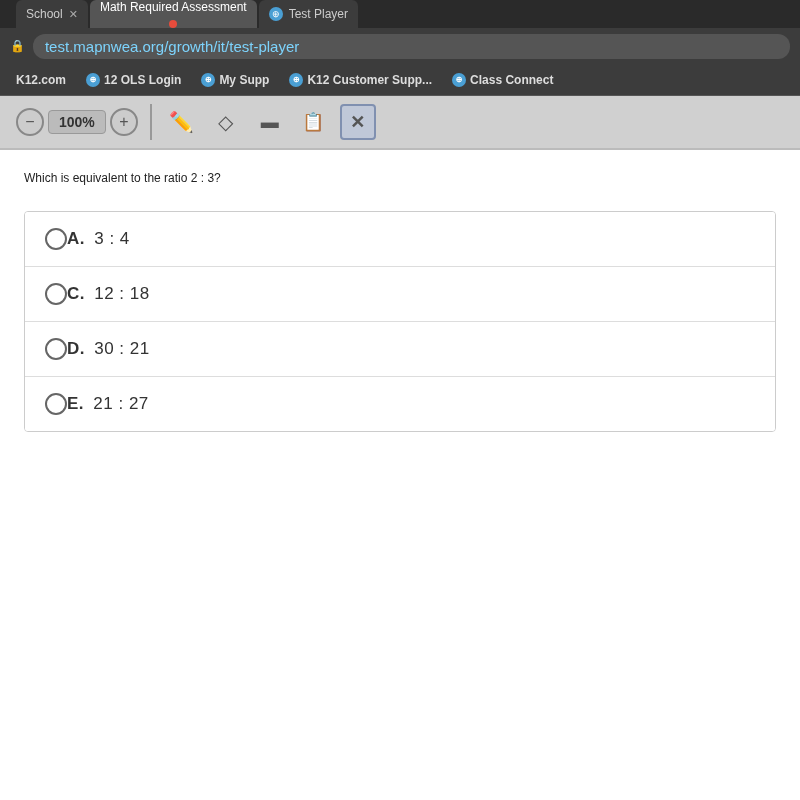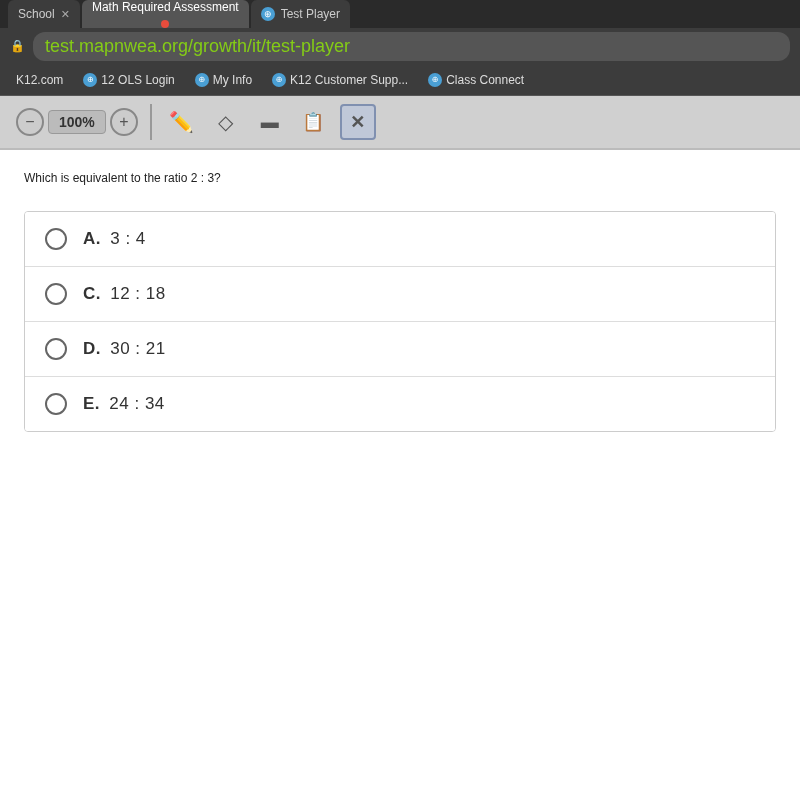--- a/index.html
+++ b/index.html
@@ -10,21 +10,21 @@
       font-family: Arial, sans-serif;
       background: #2d2d2d;
     }
 
     
     .tab-bar {
       display: flex;
       align-items: center;
       background: #2a2a2a;
       height: 28px;
-      padding: 0 8px;
+      padding: 0 16px;
       gap: 2px;
     }
 
     .tab {
       display: flex;
       align-items: center;
       height: 28px;
       padding: 0 10px;
       border-radius: 6px 6px 0 0;
       font-size: 12px;
@@ -86,34 +86,35 @@
       color: #aaa;
       font-size: 12px;
     }
 
     .address-input {
       flex: 1;
       background: #555;
       border: none;
       border-radius: 12px;
       padding: 4px 12px;
-      color: #84cc16;
-      font-size: 18px;
+      color: #7dd3fc;
+      font-size: 15px;
       outline: none;
     }
 
     
     .bookmarks-bar {
       display: flex;
       align-items: center;
       background: #3c3c3c;
       height: 32px;
       padding: 0 8px;
       gap: 4px;
       border-bottom: 1px solid #555;
+      font-weight: bold;
     }
 
     .bookmark-item {
       display: flex;
       align-items: center;
       gap: 4px;
       padding: 3px 8px;
       border-radius: 4px;
       font-size: 12px;
       color: #ddd;
@@ -220,21 +221,20 @@
       flex-direction: column;
       gap: 0;
       border: 1px solid #ccc;
       border-radius: 4px;
       overflow: hidden;
     }
 
     .answer-option {
       display: flex;
       align-items: center;
-      gap: 16px;
       padding: 16px 20px;
       border-bottom: 1px solid #ddd;
       background: white;
       cursor: pointer;
     }
 
     .answer-option:last-child {
       border-bottom: none;
     }
 
@@ -301,21 +301,21 @@
   <div class="bookmarks-bar">
     <div class="bookmark-item">
       <span>K12.com</span>
     </div>
     <div class="bookmark-item">
       <span class="bookmark-icon">⊕</span>
       <span>12 OLS Login</span>
     </div>
     <div class="bookmark-item">
       <span class="bookmark-icon">⊕</span>
-      <span>My Info</span>
+      <span>My Supp</span>
     </div>
     <div class="bookmark-item">
       <span class="bookmark-icon">⊕</span>
       <span>K12 Customer Supp...</span>
     </div>
     <div class="bookmark-item">
       <span class="bookmark-icon">⊕</span>
       <span>Class Connect</span>
     </div>
   </div>
@@ -379,21 +379,21 @@
           <span class="answer-label">
             <span class="answer-letter">D.</span>
             <span>30 : 21</span>
           </span>
         </div>
 
         <div class="answer-option">
           <div class="radio-circle"></div>
           <span class="answer-label">
             <span class="answer-letter">E.</span>
-            <span>24 : 34</span>
+            <span>21 : 27</span>
           </span>
         </div>
 
       </div>
     </div>
 
   </div>
 </div>
 
 </body></html>

